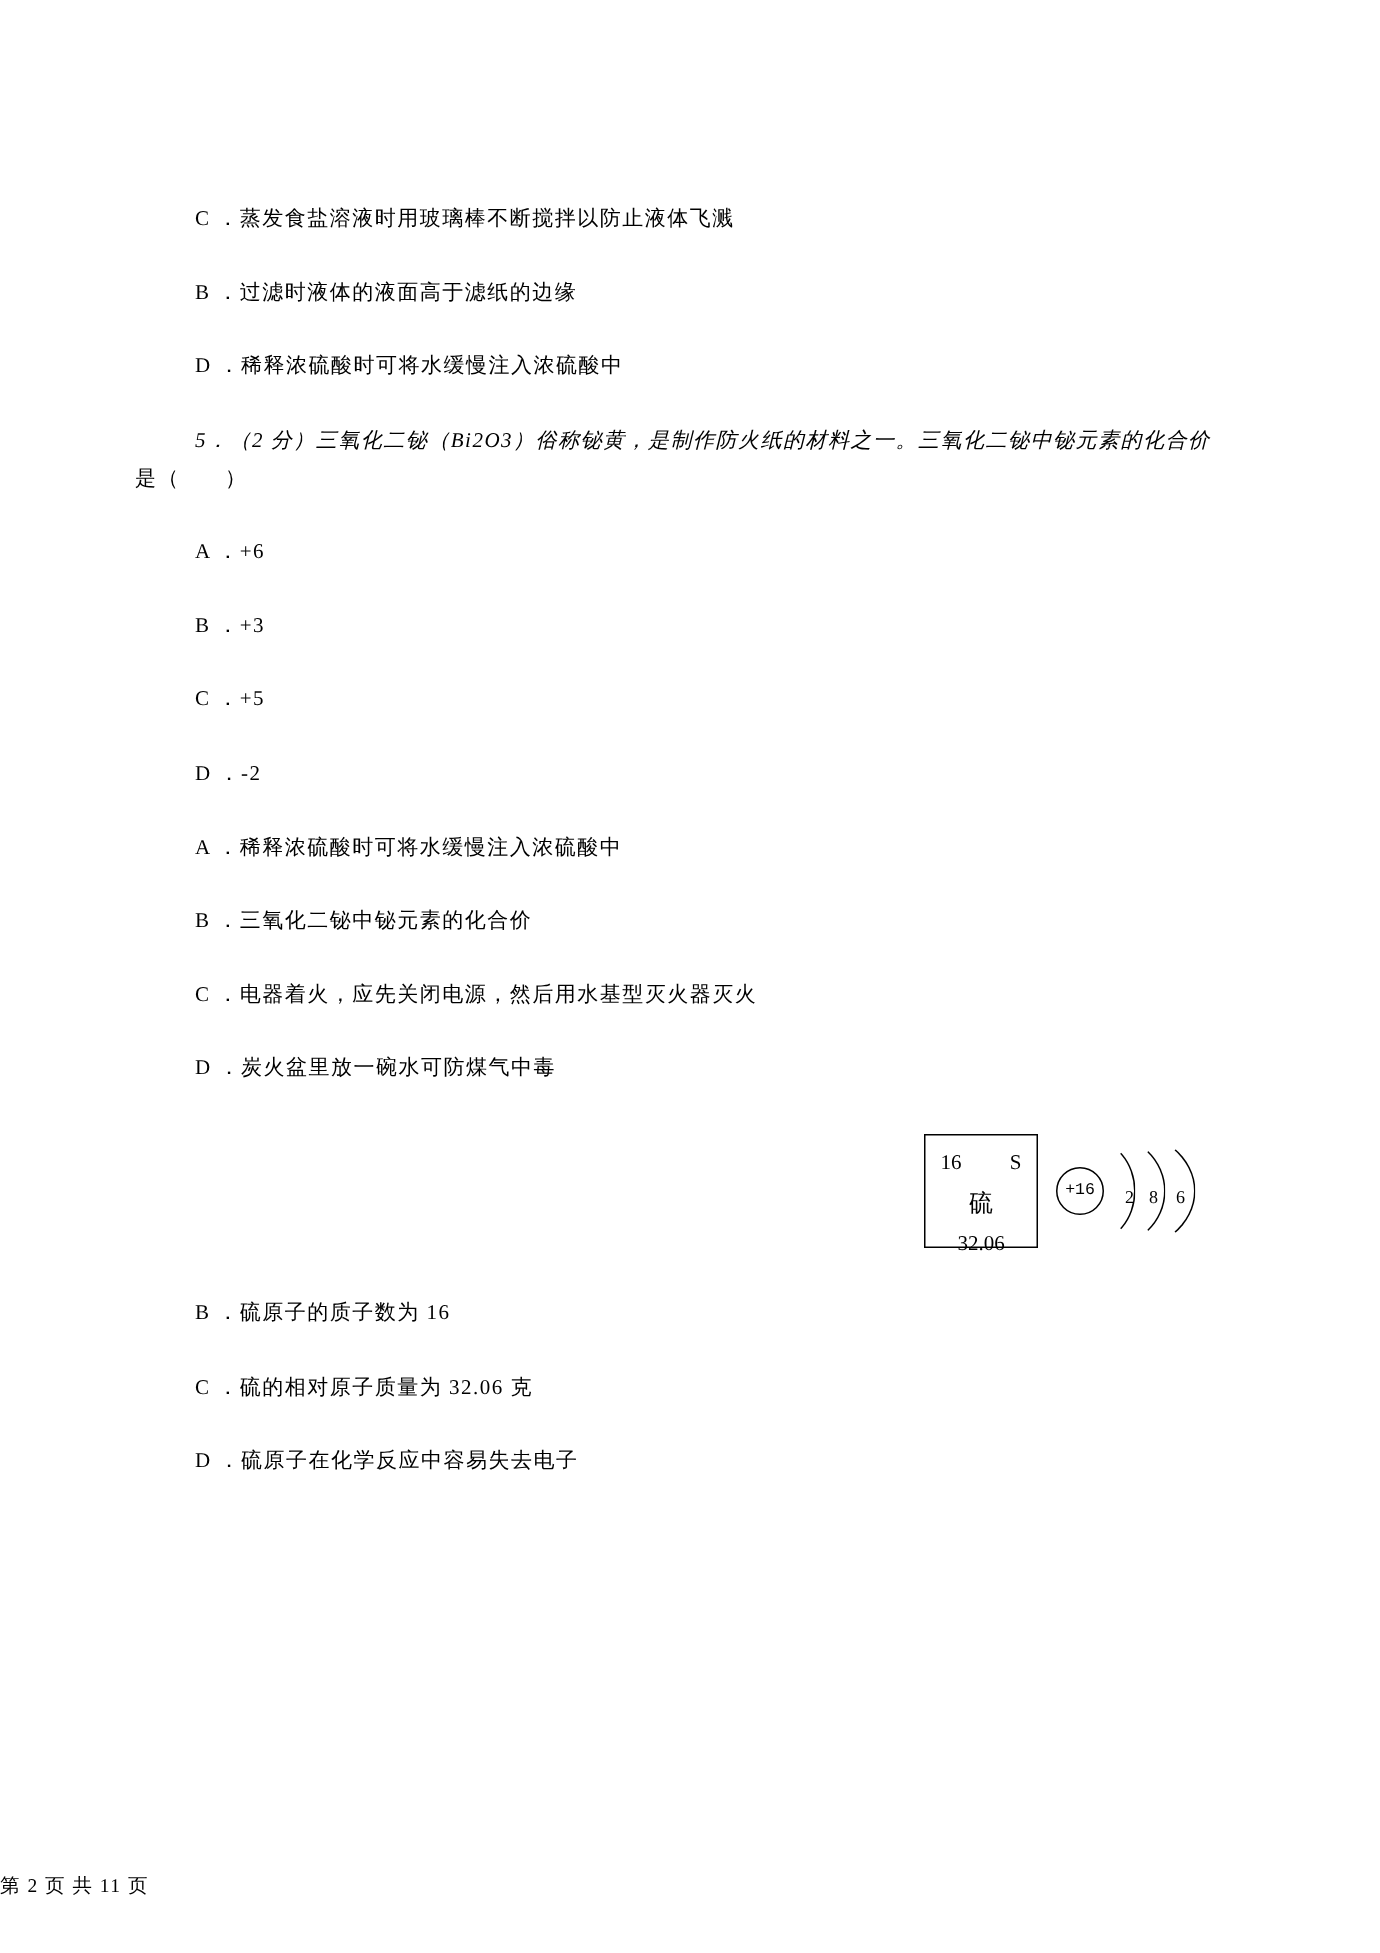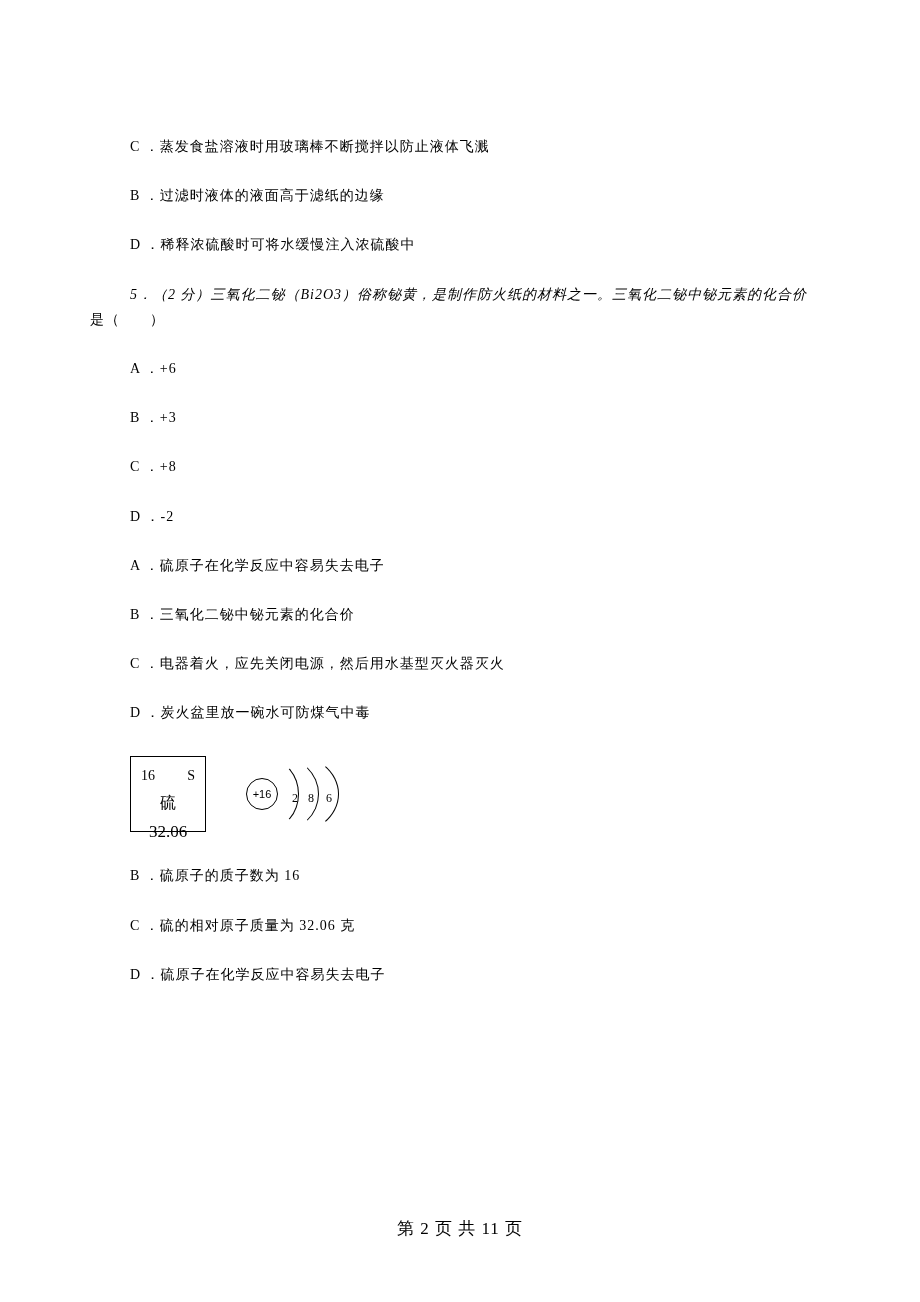--- a/index.html
+++ b/index.html
@@ -30,22 +30,23 @@
       letter-spacing: 1px;
     }
     .question-line-wrap .first-line {
       text-indent: 40px;
       display: block;
       font-style: italic;
     }
     .figure-container {
       display: flex;
       align-items: center;
-      gap: 36px;
+      gap: 8px;
       margin: 30px 0 30px 40px;
+      justify-content: flex-end;
     }
     .periodic-cell {
       border: 1px solid #000000;
       width: 76px;
       height: 76px;
       display: flex;
       flex-direction: column;
       align-items: center;
       justify-content: space-between;
       padding: 6px 0;
@@ -56,40 +57,40 @@
       justify-content: space-between;
       width: 100%;
       padding: 0 10px;
       font-size: 14px;
     }
     .periodic-mid {
       font-size: 16px;
       font-family: "SimSun", "宋体", serif;
     }
     .periodic-bottom {
-      font-size: 17px;
+      font-size: 14px;
     }
     .atom-diagram {
       position: relative;
       width: 130px;
       height: 78px;
     }
     .nucleus {
       position: absolute;
       width: 32px;
       height: 32px;
       border: 1px solid #000000;
       border-radius: 50%;
       left: 4px;
       top: 23px;
       display: flex;
       align-items: center;
       justify-content: center;
       font-size: 11px;
-      font-family: Liberation Sans, sans-serif;
+      font-family: Liberation Mono, monospace;
     }
     .shell {
       position: absolute;
       border: 1px solid #000000;
       border-radius: 50%;
       border-top-color: transparent;
       border-bottom-color: transparent;
       border-left-color: transparent;
     }
     .shell1 { width: 60px; height: 70px; left: -3px; top: 4px; }
@@ -98,45 +99,45 @@
     .electron-label {
       position: absolute;
       font-size: 12px;
       font-family: "Times New Roman", serif;
     }
     .e1 { left: 50px; top: 33px; }
     .e2 { left: 66px; top: 33px; }
     .e3 { left: 84px; top: 33px; }
     .footer {
       position: absolute;
-      bottom: 57px;
+      bottom: 34px;
       width: 100%;
-      text-align: center;
-      font-size: 17px;
+      text-align: left;
+      font-size: 13px;
       letter-spacing: 1px;
     }
   </style>
 </head>
 <body>
 
 <div class="content">
   <div class="option-line">C ．蒸发食盐溶液时用玻璃棒不断搅拌以防止液体飞溅</div>
   <div class="option-line">B ．过滤时液体的液面高于滤纸的边缘</div>
   <div class="option-line">D ．稀释浓硫酸时可将水缓慢注入浓硫酸中</div>
 
   <div class="question-line-wrap">
     <span class="first-line">5．（2 分）三氧化二铋（Bi2O3）俗称铋黄，是制作防火纸的材料之一。三氧化二铋中铋元素的化合价</span>
     <span>是（　　）</span>
   </div>
   <div class="option-line">A ．+6</div>
   <div class="option-line">B ．+3</div>
-  <div class="option-line">C ．+8</div>
+  <div class="option-line">C ．+5</div>
   <div class="option-line">D ．-2</div>
 
-  <div class="option-line">A ．硫原子在化学反应中容易失去电子</div>
+  <div class="option-line">A ．稀释浓硫酸时可将水缓慢注入浓硫酸中</div>
   <div class="option-line">B ．三氧化二铋中铋元素的化合价</div>
   <div class="option-line">C ．电器着火，应先关闭电源，然后用水基型灭火器灭火</div>
   <div class="option-line">D ．炭火盆里放一碗水可防煤气中毒</div>
 
 
   <div class="figure-container">
     <div class="periodic-cell">
       <div class="periodic-top">
         <span>16</span>
         <span>S</span>

